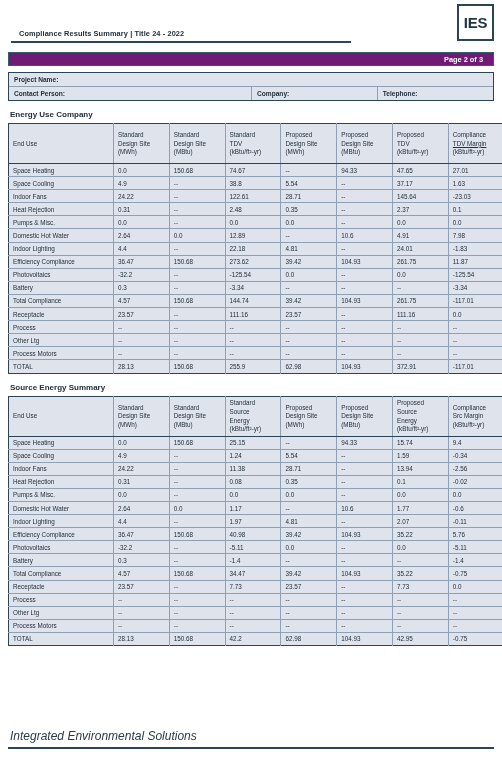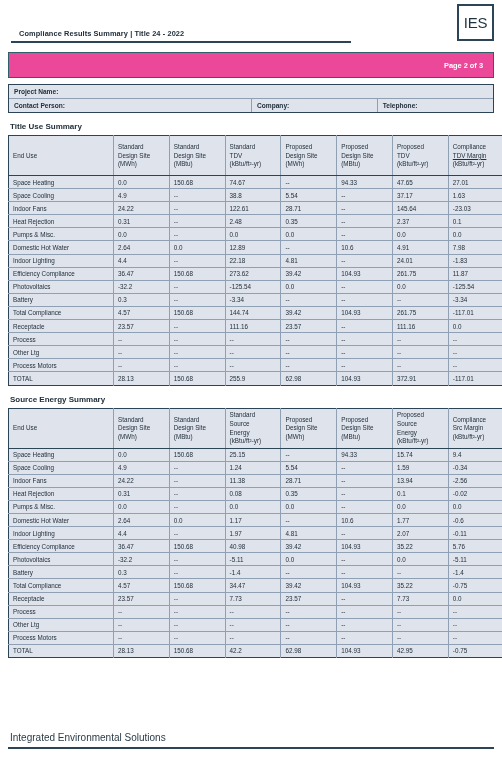--- a/index.html
+++ b/index.html
@@ -55,21 +55,21 @@
   }
   .logo-mark {
     width: 37px;
     height: 37px;
     border: 2.2px solid #2b4557;
     box-sizing: border-box;
     display: flex;
     align-items: center;
     justify-content: center;
     font-size: 15px;
-    font-weight: normal;
+    font-weight: bold;
     letter-spacing: -0.3px;
     color: #1f3341;
     font-family: "Liberation Sans", sans-serif;
   }
   .logo-words {
     display: flex;
     flex-direction: column;
     justify-content: center;
     padding-top: 1px;
   }
@@ -77,22 +77,22 @@
     font-size: 9.6px;
     line-height: 11.6px;
     color: #2b4557;
     letter-spacing: 0.2px;
     font-family: "Liberation Sans", sans-serif;
   }
 
   
   .page-band {
     position: relative;
-    height: 26px;
-    background: #ec4899;
+    height: 14px;
+    background: #701a75;
     border: 1px solid #2f5f6b;
     box-sizing: border-box;
     display: flex;
     align-items: center;
     justify-content: flex-end;
     padding-right: 10px;
   }
   .page-band .page-label {
     color: #ffffff;
     font-size: 7.4px;
@@ -178,24 +178,25 @@
   col.c-num    { width: 55.8px; }
 
   
   .footer {
     position: absolute;
     left: 8px;
     right: 8px;
     bottom: 8px;
   }
   .footer-text {
-    font-size: 10px;
+    font-size: 12px;
     color: #2b3b47;
     padding-left: 2px;
     padding-bottom: 4px;
+    font-style: italic;
   }
   .footer-rule {
     height: 2.4px;
     background: #2b4557;
   }
 </style>
 </head>
 <body>
 
 <div class="page">
@@ -217,21 +218,21 @@
       <div class="project-cell grow">Project Name:</div>
     </div>
     <div class="project-row">
       <div class="project-cell c-contact">Contact Person:</div>
       <div class="project-cell c-company">Company:</div>
       <div class="project-cell c-phone">Telephone:</div>
     </div>
   </div>
 
   <div class="section">
-    <div class="section-title">Title Use Summary</div>
+    <div class="section-title">Energy Use Company</div>
     <table class="data">
       <colgroup>
         <col class="c-enduse">
           <col class="c-num">
           <col class="c-num">
           <col class="c-num">
         <col class="c-num">
           <col class="c-num">
           <col class="c-num">
           <col class="c-num">

